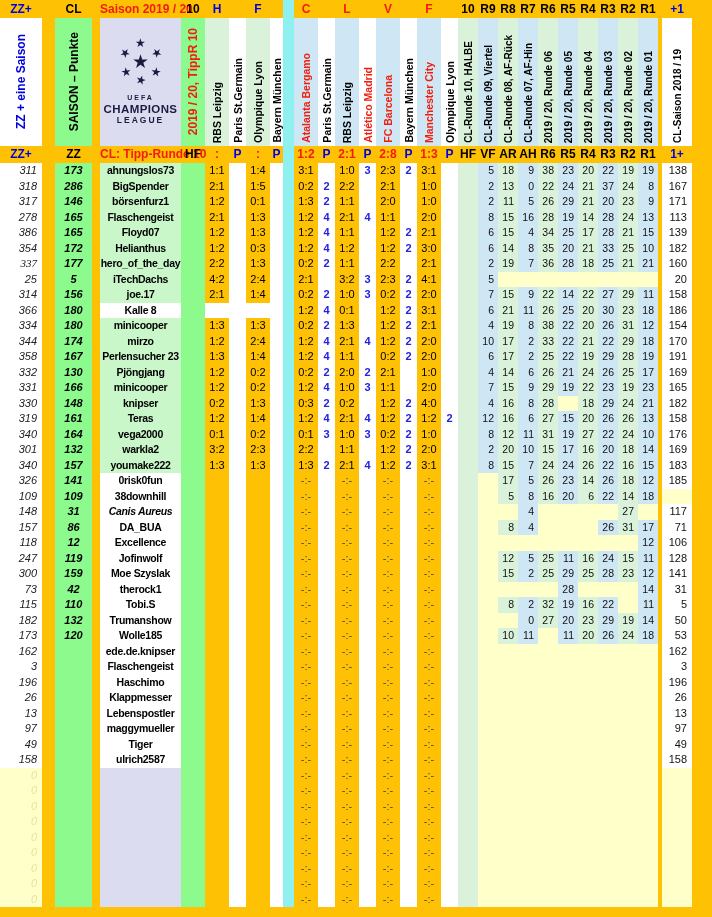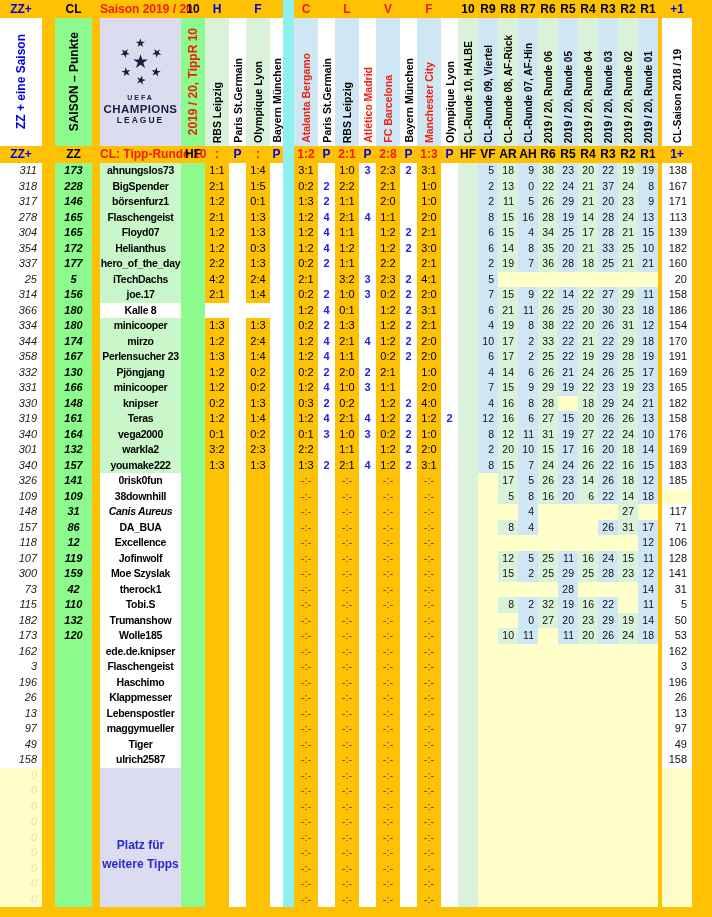--- a/index.html
+++ b/index.html
@@ -235,21 +235,21 @@
         <div class="cell pgreen rv" style="grid-area: 1 / 24;">38</div>
         <div class="cell pblue rv" style="grid-area: 1 / 25;">23</div>
         <div class="cell pgreen rv" style="grid-area: 1 / 26;">20</div>
         <div class="cell pblue rv" style="grid-area: 1 / 27;">22</div>
         <div class="cell pgreen rv" style="grid-area: 1 / 28;">19</div>
         <div class="cell pblue rv" style="grid-area: 1 / 29;">19</div>
         <div class="cell plus" style="grid-area: 1 / 31;">138</div>
       </div>
       <div class="grid32 row">
         <div class="cell zz" style="grid-area: 1 / 1;">318</div>
-        <div class="cell clv" style="grid-area: 1 / 3;">228</div>
+        <div class="cell clv" style="grid-area: 1 / 3;">286</div>
         <div class="cell nm ngreen" style="grid-area: 1 / 5;">BigSpender</div>
         <div class="cell bgreen" style="grid-area: 1 / 6;"></div>
         <div class="cell tip" style="grid-area: 1 / 7;">2:1</div>
         <div class="cell pv" style="grid-area: 1 / 8;"></div>
         <div class="cell tip" style="grid-area: 1 / 9;">1:5</div>
         <div class="cell pv" style="grid-area: 1 / 10;"></div>
         <div class="cell cyan" style="grid-area: 1 / 11;"></div>
         <div class="cell tip" style="grid-area: 1 / 12;">0:2</div>
         <div class="cell pv" style="grid-area: 1 / 13;">2</div>
         <div class="cell tip" style="grid-area: 1 / 14;">2:2</div>
@@ -324,21 +324,21 @@
         <div class="cell pblue rv" style="grid-area: 1 / 23;">16</div>
         <div class="cell pgreen rv" style="grid-area: 1 / 24;">28</div>
         <div class="cell pblue rv" style="grid-area: 1 / 25;">19</div>
         <div class="cell pgreen rv" style="grid-area: 1 / 26;">14</div>
         <div class="cell pblue rv" style="grid-area: 1 / 27;">28</div>
         <div class="cell pgreen rv" style="grid-area: 1 / 28;">24</div>
         <div class="cell pblue rv" style="grid-area: 1 / 29;">13</div>
         <div class="cell plus" style="grid-area: 1 / 31;">113</div>
       </div>
       <div class="grid32 row">
-        <div class="cell zz" style="grid-area: 1 / 1;">304</div>
+        <div class="cell zz" style="grid-area: 1 / 1;">386</div>
         <div class="cell clv" style="grid-area: 1 / 3;">165</div>
         <div class="cell nm ngreen" style="grid-area: 1 / 5;">Floyd07</div>
         <div class="cell bgreen" style="grid-area: 1 / 6;"></div>
         <div class="cell tip" style="grid-area: 1 / 7;">1:2</div>
         <div class="cell pv" style="grid-area: 1 / 8;"></div>
         <div class="cell tip" style="grid-area: 1 / 9;">1:3</div>
         <div class="cell pv" style="grid-area: 1 / 10;"></div>
         <div class="cell cyan" style="grid-area: 1 / 11;"></div>
         <div class="cell tip" style="grid-area: 1 / 12;">1:2</div>
         <div class="cell pv" style="grid-area: 1 / 13;">4</div>
@@ -384,21 +384,21 @@
         <div class="cell pblue rv" style="grid-area: 1 / 23;">8</div>
         <div class="cell pgreen rv" style="grid-area: 1 / 24;">35</div>
         <div class="cell pblue rv" style="grid-area: 1 / 25;">20</div>
         <div class="cell pgreen rv" style="grid-area: 1 / 26;">21</div>
         <div class="cell pblue rv" style="grid-area: 1 / 27;">33</div>
         <div class="cell pgreen rv" style="grid-area: 1 / 28;">25</div>
         <div class="cell pblue rv" style="grid-area: 1 / 29;">10</div>
         <div class="cell plus" style="grid-area: 1 / 31;">182</div>
       </div>
       <div class="grid32 row">
-        <div class="cell zz" style="grid-area: 1 / 1;">337</div>
+        <div class="cell zz" style="grid-area: 1 / 1; font-family: Liberation Serif, serif;">337</div>
         <div class="cell clv" style="grid-area: 1 / 3;">177</div>
         <div class="cell nm ngreen" style="grid-area: 1 / 5;">hero_of_the_day</div>
         <div class="cell bgreen" style="grid-area: 1 / 6;"></div>
         <div class="cell tip" style="grid-area: 1 / 7;">2:2</div>
         <div class="cell pv" style="grid-area: 1 / 8;"></div>
         <div class="cell tip" style="grid-area: 1 / 9;">1:3</div>
         <div class="cell pv" style="grid-area: 1 / 10;"></div>
         <div class="cell cyan" style="grid-area: 1 / 11;"></div>
         <div class="cell tip" style="grid-area: 1 / 12;">0:2</div>
         <div class="cell pv" style="grid-area: 1 / 13;">2</div>
@@ -954,21 +954,21 @@
         <div class="cell yellow" style="grid-area: 1 / 23;"></div>
         <div class="cell yellow" style="grid-area: 1 / 24;"></div>
         <div class="cell yellow" style="grid-area: 1 / 25;"></div>
         <div class="cell yellow" style="grid-area: 1 / 26;"></div>
         <div class="cell yellow" style="grid-area: 1 / 27;"></div>
         <div class="cell yellow" style="grid-area: 1 / 28;"></div>
         <div class="cell pblue rv" style="grid-area: 1 / 29;">12</div>
         <div class="cell plus" style="grid-area: 1 / 31;">106</div>
       </div>
       <div class="grid32 row">
-        <div class="cell zz" style="grid-area: 1 / 1;">107</div>
+        <div class="cell zz" style="grid-area: 1 / 1;">247</div>
         <div class="cell clv" style="grid-area: 1 / 3;">119</div>
         <div class="cell nm white" style="grid-area: 1 / 5;">Jofinwolf</div>
         <div class="cell bgreen" style="grid-area: 1 / 6;"></div>
         <div class="cell tip" style="grid-area: 1 / 7;"></div>
         <div class="cell pv" style="grid-area: 1 / 8;"></div>
         <div class="cell tip" style="grid-area: 1 / 9;"></div>
         <div class="cell pv" style="grid-area: 1 / 10;"></div>
         <div class="cell cyan" style="grid-area: 1 / 11;"></div>
         <div class="cell tip dash" style="grid-area: 1 / 12;">-:-</div>
         <div class="cell pv" style="grid-area: 1 / 13;"></div>
@@ -1646,19 +1646,15 @@
         <div class="cell yellow" style="grid-area: 1 / 22;"></div>
         <div class="cell yellow" style="grid-area: 1 / 23;"></div>
         <div class="cell yellow" style="grid-area: 1 / 24;"></div>
         <div class="cell yellow" style="grid-area: 1 / 25;"></div>
         <div class="cell yellow" style="grid-area: 1 / 26;"></div>
         <div class="cell yellow" style="grid-area: 1 / 27;"></div>
         <div class="cell yellow" style="grid-area: 1 / 28;"></div>
         <div class="cell yellow" style="grid-area: 1 / 29;"></div>
         <div class="cell yellow" style="grid-area: 1 / 31;"></div>
       </div>
-      <div class="platz">
-      <div>Platz für</div>
-      <div>weitere Tipps</div>
-    </div>
   </div>
 
 </div>
 
 </body></html>

